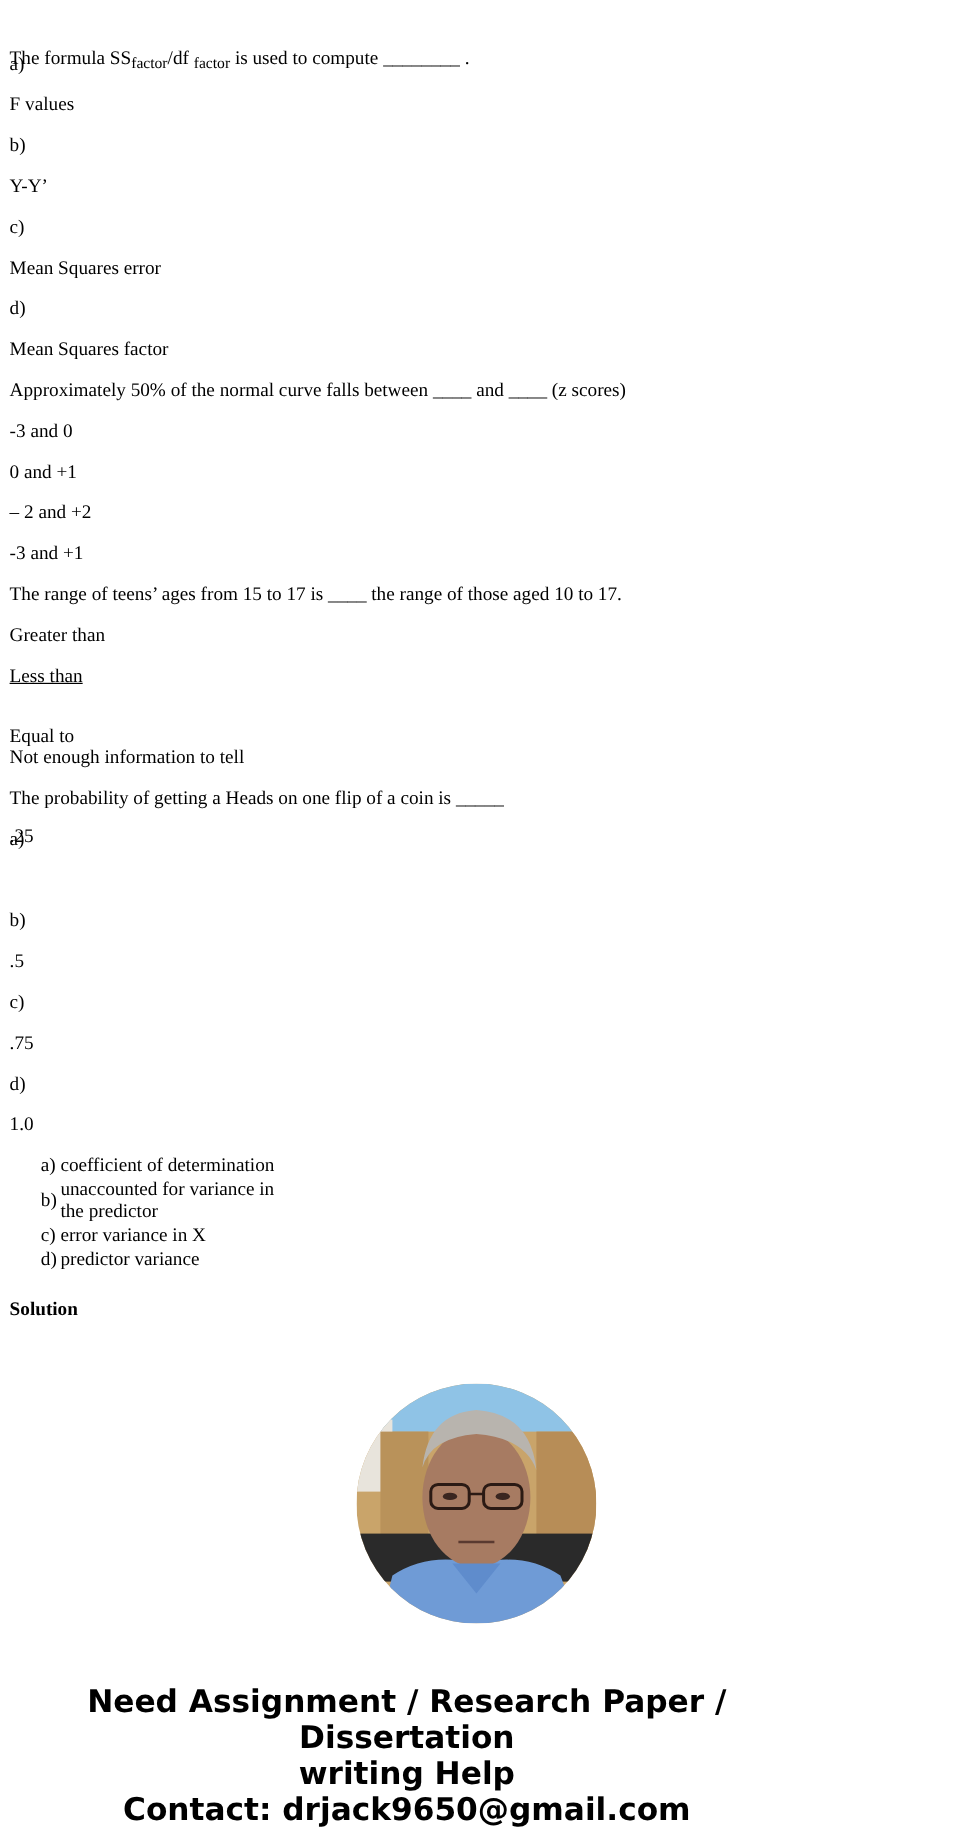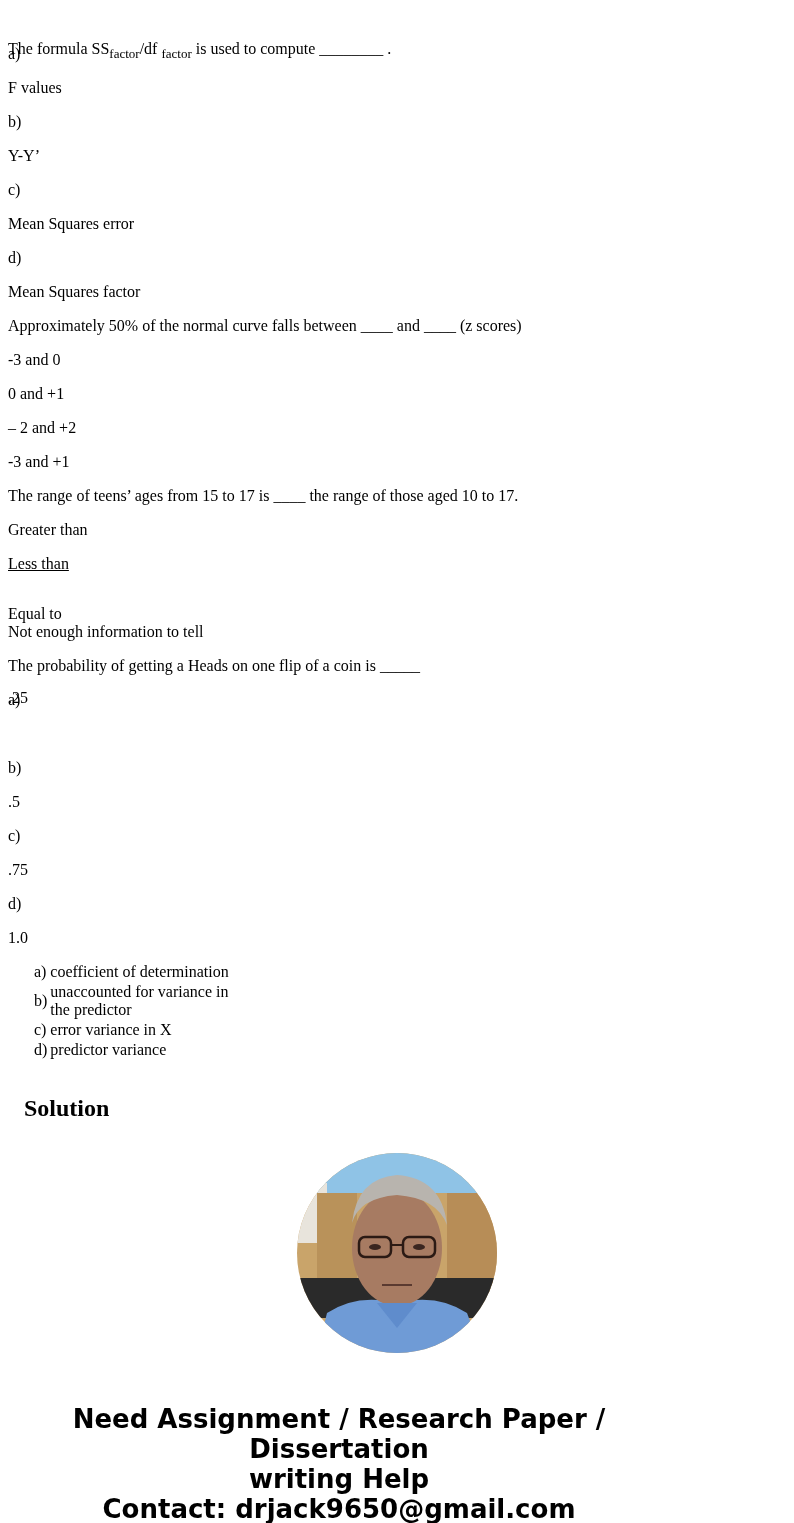--- a/index.html
+++ b/index.html
@@ -16,22 +16,22 @@
   p.line { margin: 0; position: absolute; left: 0; white-space: nowrap; line-height: 20px; }
   sub { font-size: 13px; vertical-align: -4px; line-height: 0; }
   table.opts {
     position: absolute; left: 24px; top: 962px;
     border-collapse: collapse; font-size: 16px; line-height: 18px;
   }
   table.opts td { padding: 1px 2px 1px 2px; vertical-align: middle; }
   table.opts td.lbl { padding-right: 1px; }
   table.opts td.txt { width: 180px; }
   h3.solution {
-    position: absolute; left: 0; top: 1081px; margin: 16px;
-    font-size: 24px; font-weight: bold; line-height: 22px;
+    position: absolute; left: 0; top: 1081px; margin: 0;
+    font-size: 16px; font-weight: bold; line-height: 22px;
   }
   .avatar-wrap {
     position: absolute; left: 297px; top: 1153px;
     width: 200px; height: 200px; border-radius: 50%; overflow: hidden;
   }
   .promo {
     position: absolute; left: 0; top: 1404px; width: 678px;
     text-align: center;
     font-family: "DejaVu Sans", sans-serif;
     font-weight: bold; font-size: 26px; line-height: 30px; color: #000;

